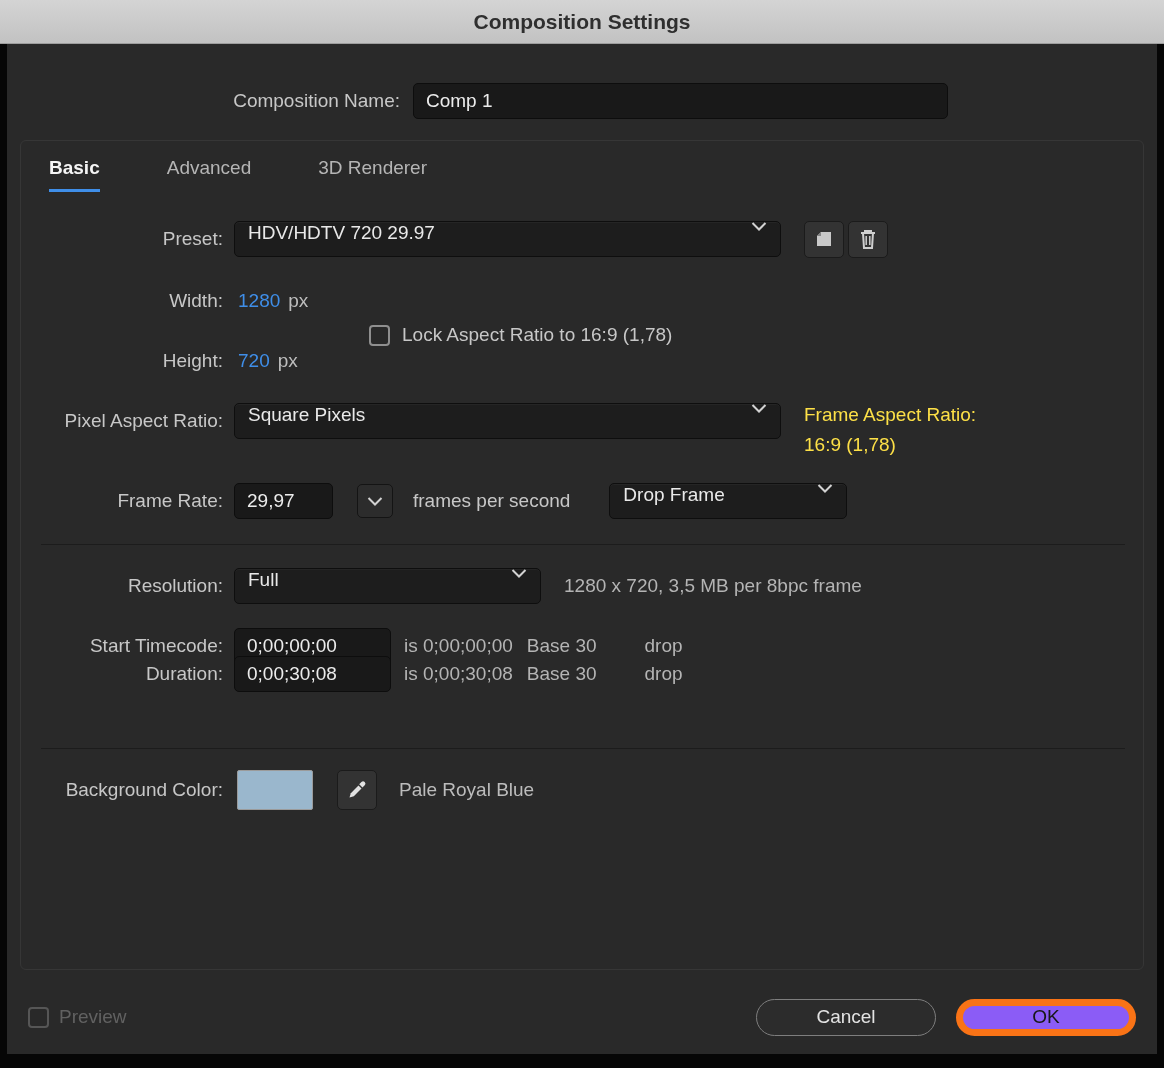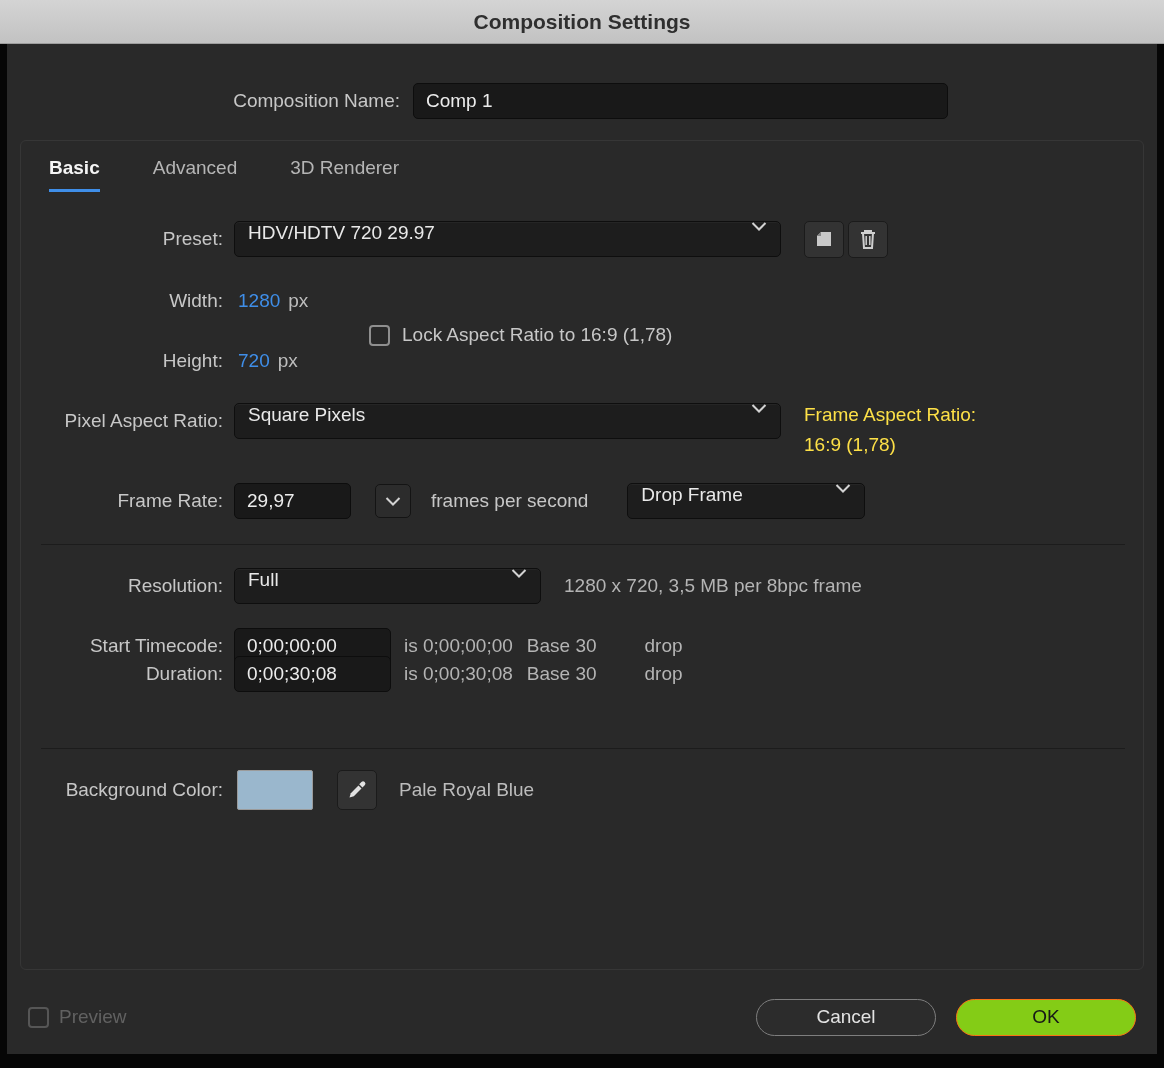--- a/index.html
+++ b/index.html
@@ -26,30 +26,30 @@
   .comp-row { top:40px; height:34px; }
   .comp-row .lbl { width:400px; margin-right:13px; }
   .comp-input { width:535px; height:33px; }
 
   .txt { background:#191919; border:1px solid #0d0d0d; border-radius:5px; color:#ececec;
     font:inherit; font-size:19px; padding:17px 12px; height:34px; outline:none; }
 
   
   .panel { position:absolute; left:20px; top:96px; width:1124px; height:830px;
     border:1px solid #363636; border-radius:6px; }
-  .tabs { position:absolute; top:16px; left:0; right:0; display:flex; gap:53px; padding-left:28px; }
+  .tabs { position:absolute; top:16px; left:0; right:0; display:flex; gap:67px; padding-left:28px; }
   .tab { font-size:19px; color:#b5b5b5; padding-bottom:10px; border-bottom:3px solid transparent; cursor:default; }
   .tab.active { color:#f5f5f5; font-weight:bold; border-bottom-color:#3f8ee8; }
 
   
   .dd { height:36px; background:#1d1d1d; border:1px solid #0e0e0e; border-radius:5px;
     box-shadow:inset 0 1px 0 rgba(255,255,255,0.04);
     display:flex; align-items:flex-start; padding:0 13px; color:#e9e9e9; }
   .dd .chev { margin-left:auto; flex:none; }
-  .w547{width:547px} .w307{width:307px} .w238{width:238px} .w157{width:157px} .w117{width:117px}
+  .w547{width:547px} .w307{width:307px} .w238{width:238px} .w157{width:157px} .w117{width:99px}
 
   .icon-btn { width:40px; height:37px; background:#333333; border:1px solid #1b1b1b; border-radius:5px;
     display:flex; align-items:center; justify-content:center; padding:0; }
   .chev-btn { width:36px; height:34px; background:#2c2c2c; border:1px solid #141414; border-radius:5px;
     display:flex; align-items:center; justify-content:center; margin-left:24px; padding:0; }
 
   
   .r-preset{top:80px}
   .r-width{top:145px;height:30px}
   .r-lock{position:absolute; left:348px; top:180px; height:28px; display:flex; align-items:center; gap:12px;
@@ -77,21 +77,21 @@
 
   .swatch { width:76px; height:40px; border:1px solid #9b9b9b; border-radius:2px; }
   .color-name { color:#bcbcbc; }
 
   
   .footer { position:absolute; left:28px; right:28px; top:954px; height:38px; display:flex; align-items:center; }
   .preview-group { display:flex; align-items:center; gap:10px; font-size:19px; color:#616161; }
   .btn { height:37px; width:180px; border-radius:19px; font-family:inherit; font-size:19px;
     display:flex; align-items:center; justify-content:center; cursor:default; }
   .btn-cancel { margin-left:auto; background:#2c2c2c; border:1.5px solid #7e7e7e; color:#e3e3e3; }
-  .btn-ok { margin-left:20px; background:#84cc16; border:1px solid #f97316; color:#171717; }
+  .btn-ok { margin-left:20px; background:#8b5cf6; border:7px solid #f97316; color:#171717; }
 </style>
 </head>
 <body>
 
 <div class="window">
 
   <div class="titlebar">
     <span>Composition Settings</span>
   </div>
 

